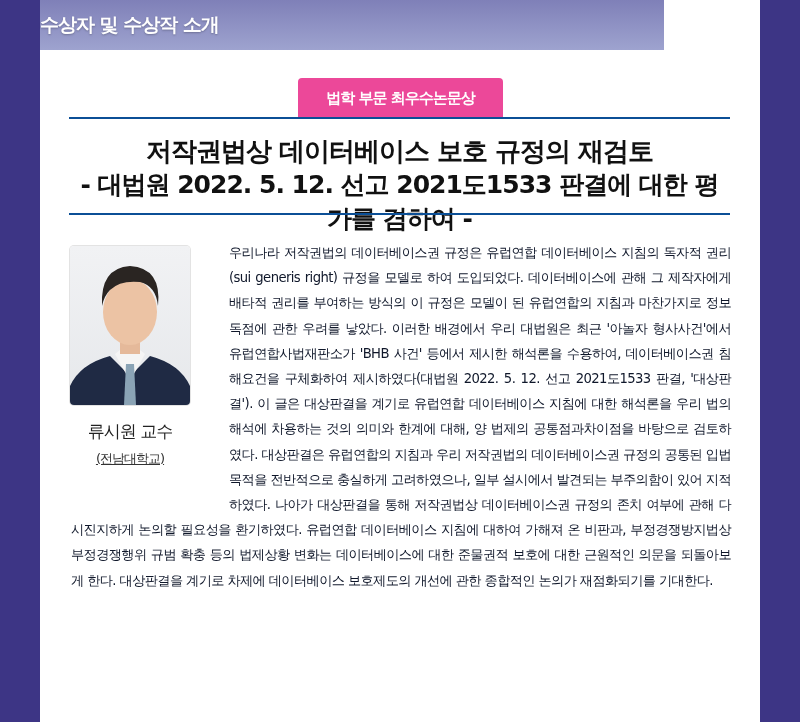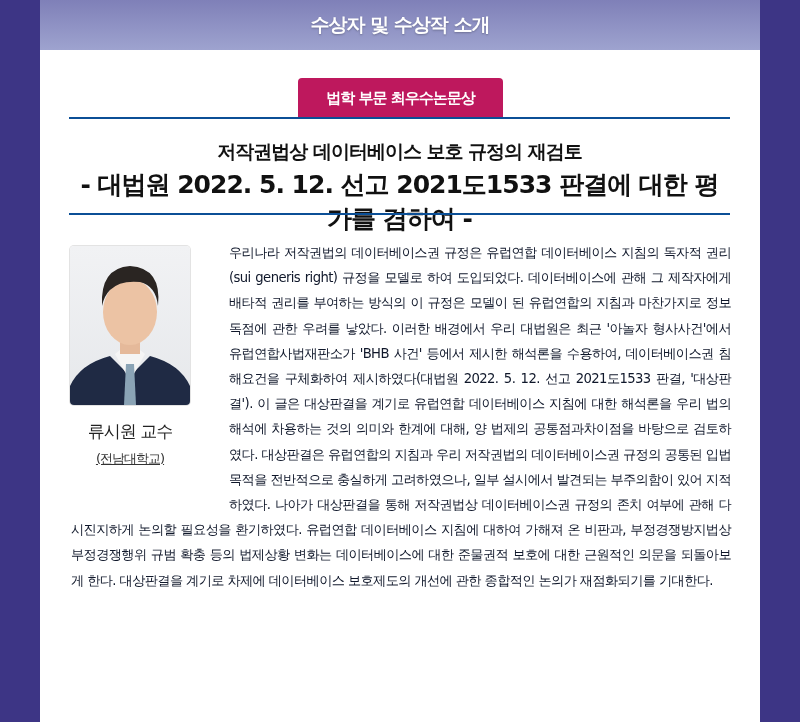--- a/index.html
+++ b/index.html
@@ -6,46 +6,46 @@
   body {
     width: 800px; height: 722px; overflow: hidden;
     background: #3d3585;
     font-family: "DejaVu Sans", "Liberation Sans", sans-serif;
   }
   .panel {
     position: absolute; left: 40px; top: 0; width: 720px; height: 722px;
     background: #ffffff;
   }
   .header {
-    position: absolute; left: 0; top: 0; width: 720px; height: 50px;
+    position: absolute; left: 0; top: 0; width: 624px; height: 50px;
     background: linear-gradient(to bottom, #7f80b8 0%, #9ea3cf 100%);
-    display: flex; align-items: center; justify-content: center;
+    display: flex; align-items: center; justify-content: flex-start;
   }
   .header-title {
     color: #ffffff; font-size: 19px; font-weight: bold; letter-spacing: -1px;
     text-shadow: 0 1px 2px rgba(0,0,0,0.25);
   }
   .badge {
     position: absolute; left: 258px; top: 78px; width: 205px; height: 40px;
-    background: #be185d; border-radius: 4px 4px 0 0;
+    background: #ec4899; border-radius: 4px 4px 0 0;
     display: flex; align-items: center; justify-content: center;
   }
   .badge-label {
     color: #ffffff; font-size: 15px; font-weight: bold; letter-spacing: -1px;
   }
   .rule {
     position: absolute; left: 29px; width: 661px; height: 2px; background: #0b4f96;
   }
   .rule.top { top: 117px; }
   .rule.bottom { top: 213px; }
   .title-block {
     position: absolute; left: 29px; top: 134px; width: 661px; text-align: center;
     color: #111; font-weight: bold; letter-spacing: -1px;
   }
-  .title-main { font-size: 19px; line-height: 34px; text-align: center; }
+  .title-main { font-size: 26px; line-height: 34px; text-align: center; }
   .title-sub { font-size: 25px; line-height: 34px; }
   .photo {
     position: absolute; left: 30px; top: 246px; width: 120px; height: 159px;
     border-radius: 4px; overflow: hidden;
     background: linear-gradient(#f1f2f4, #e6e8eb);
     box-shadow: 0 0 0 1px #e3e3e3;
   }
   .author-name {
     position: absolute; left: 0; top: 420px; width: 180px; text-align: center;
     font-size: 17px; color: #222; letter-spacing: -1px;

